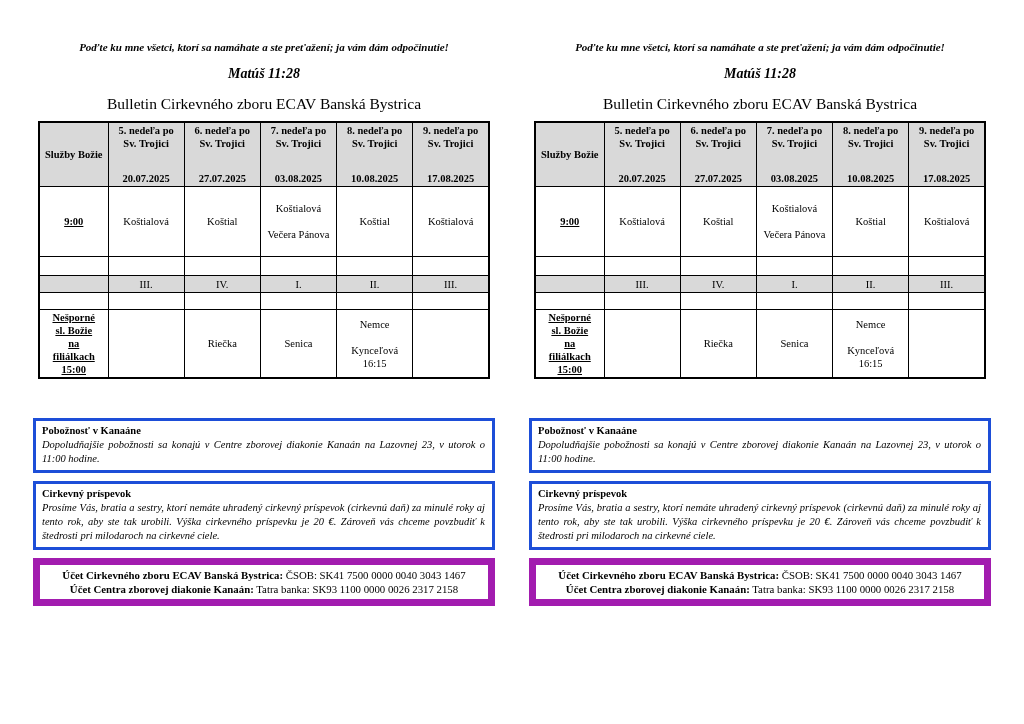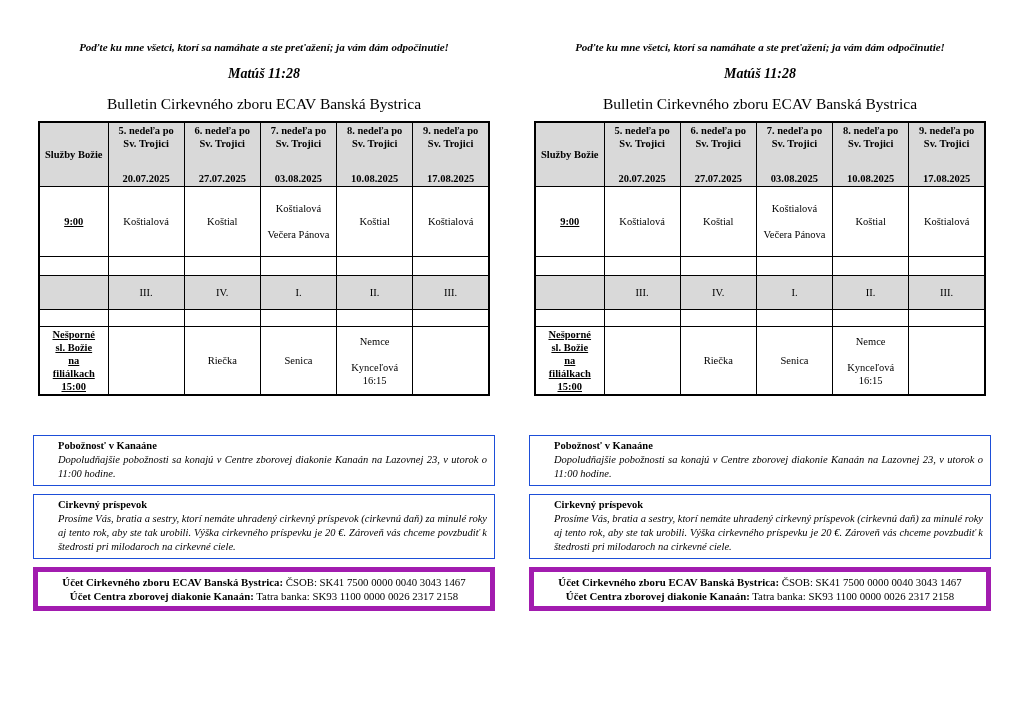--- a/index.html
+++ b/index.html
@@ -60,41 +60,41 @@
     vertical-align: middle;
     font-size: 10.5px;
     line-height: 13px;
     padding: 1px 2px;
     overflow: hidden;
   }
   .schedule .shaded { background: #d9d9d9; }
   .schedule tr.r-head   { height: 57px; }
   .schedule tr.r-service{ height: 70px; }
   .schedule tr.r-spacer { height: 19px; }
-  .schedule tr.r-num    { height: 34px; }
+  .schedule tr.r-num    { height: 17px; }
   .schedule tr.r-spacer2{ height: 17px; }
   .schedule tr.r-filial { height: 66px; }
   .schedule th { font-weight: bold; }
   .col-title { display: block; white-space: pre-line; }
   .col-date  { display: block; margin-top: 22px; }
   .row-label { font-weight: bold; white-space: pre-line; text-decoration: underline; }
   .cell      { white-space: pre-line; }
 
   .notices { margin-top: 39px; }
   .notice {
-    border: 1px solid #1d4ed8;
-    padding: 3px 7px 4px 24px;
+    border: 3px solid #1d4ed8;
+    padding: 3px 7px 4px 6px;
     font-size: 10.5px;
     line-height: 14px;
     margin-bottom: 8px;
   }
   .notice-heading { font-weight: bold; }
   .notice-body { text-align: justify; font-style: italic; }
   .accounts {
-    border: 5px solid #a21caf;
+    border: 7px solid #a21caf;
     padding: 3px 15px;
     font-size: 10.8px;
     line-height: 14px;
     text-align: center;
   }
   .acc-label { font-weight: bold; }
 </style>
 </head>
 <body>
 

